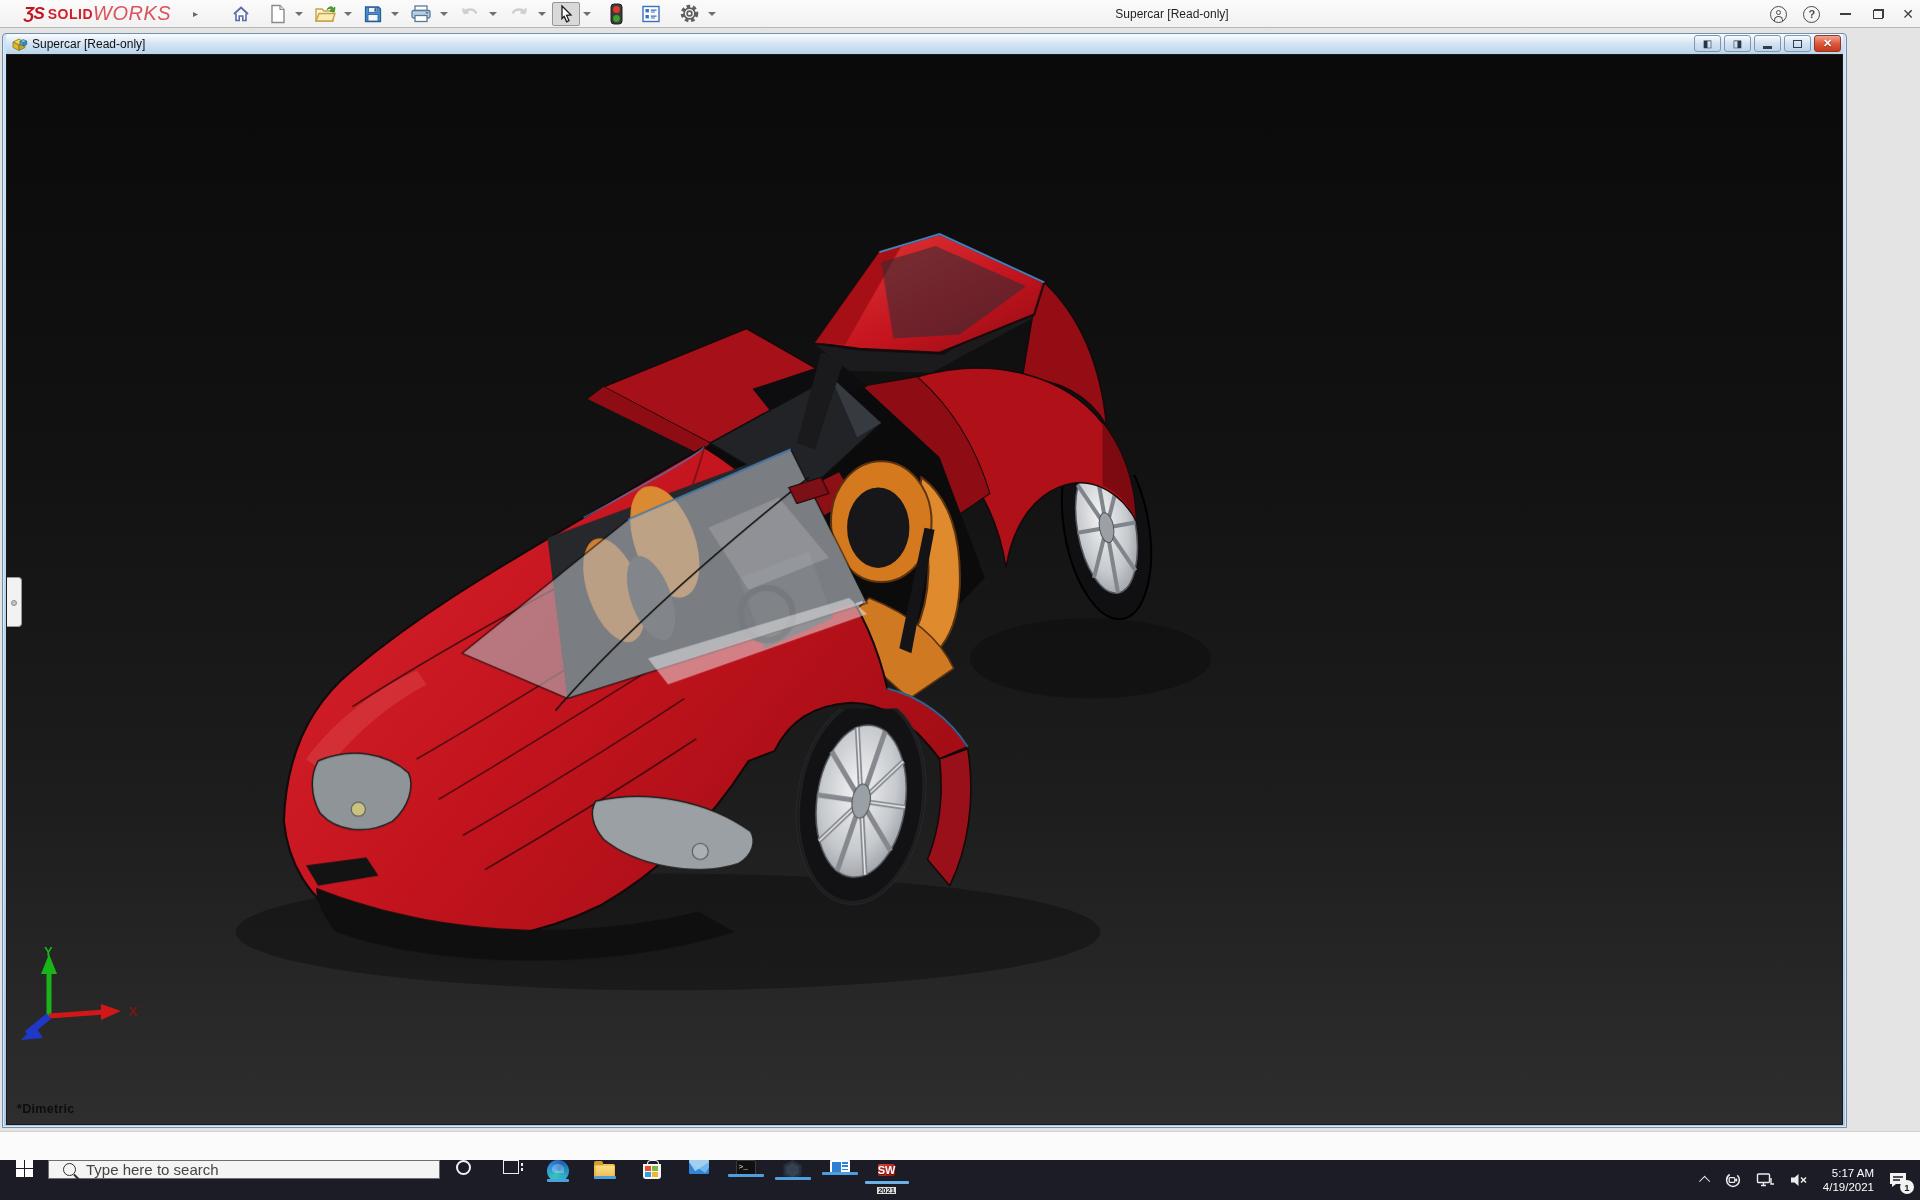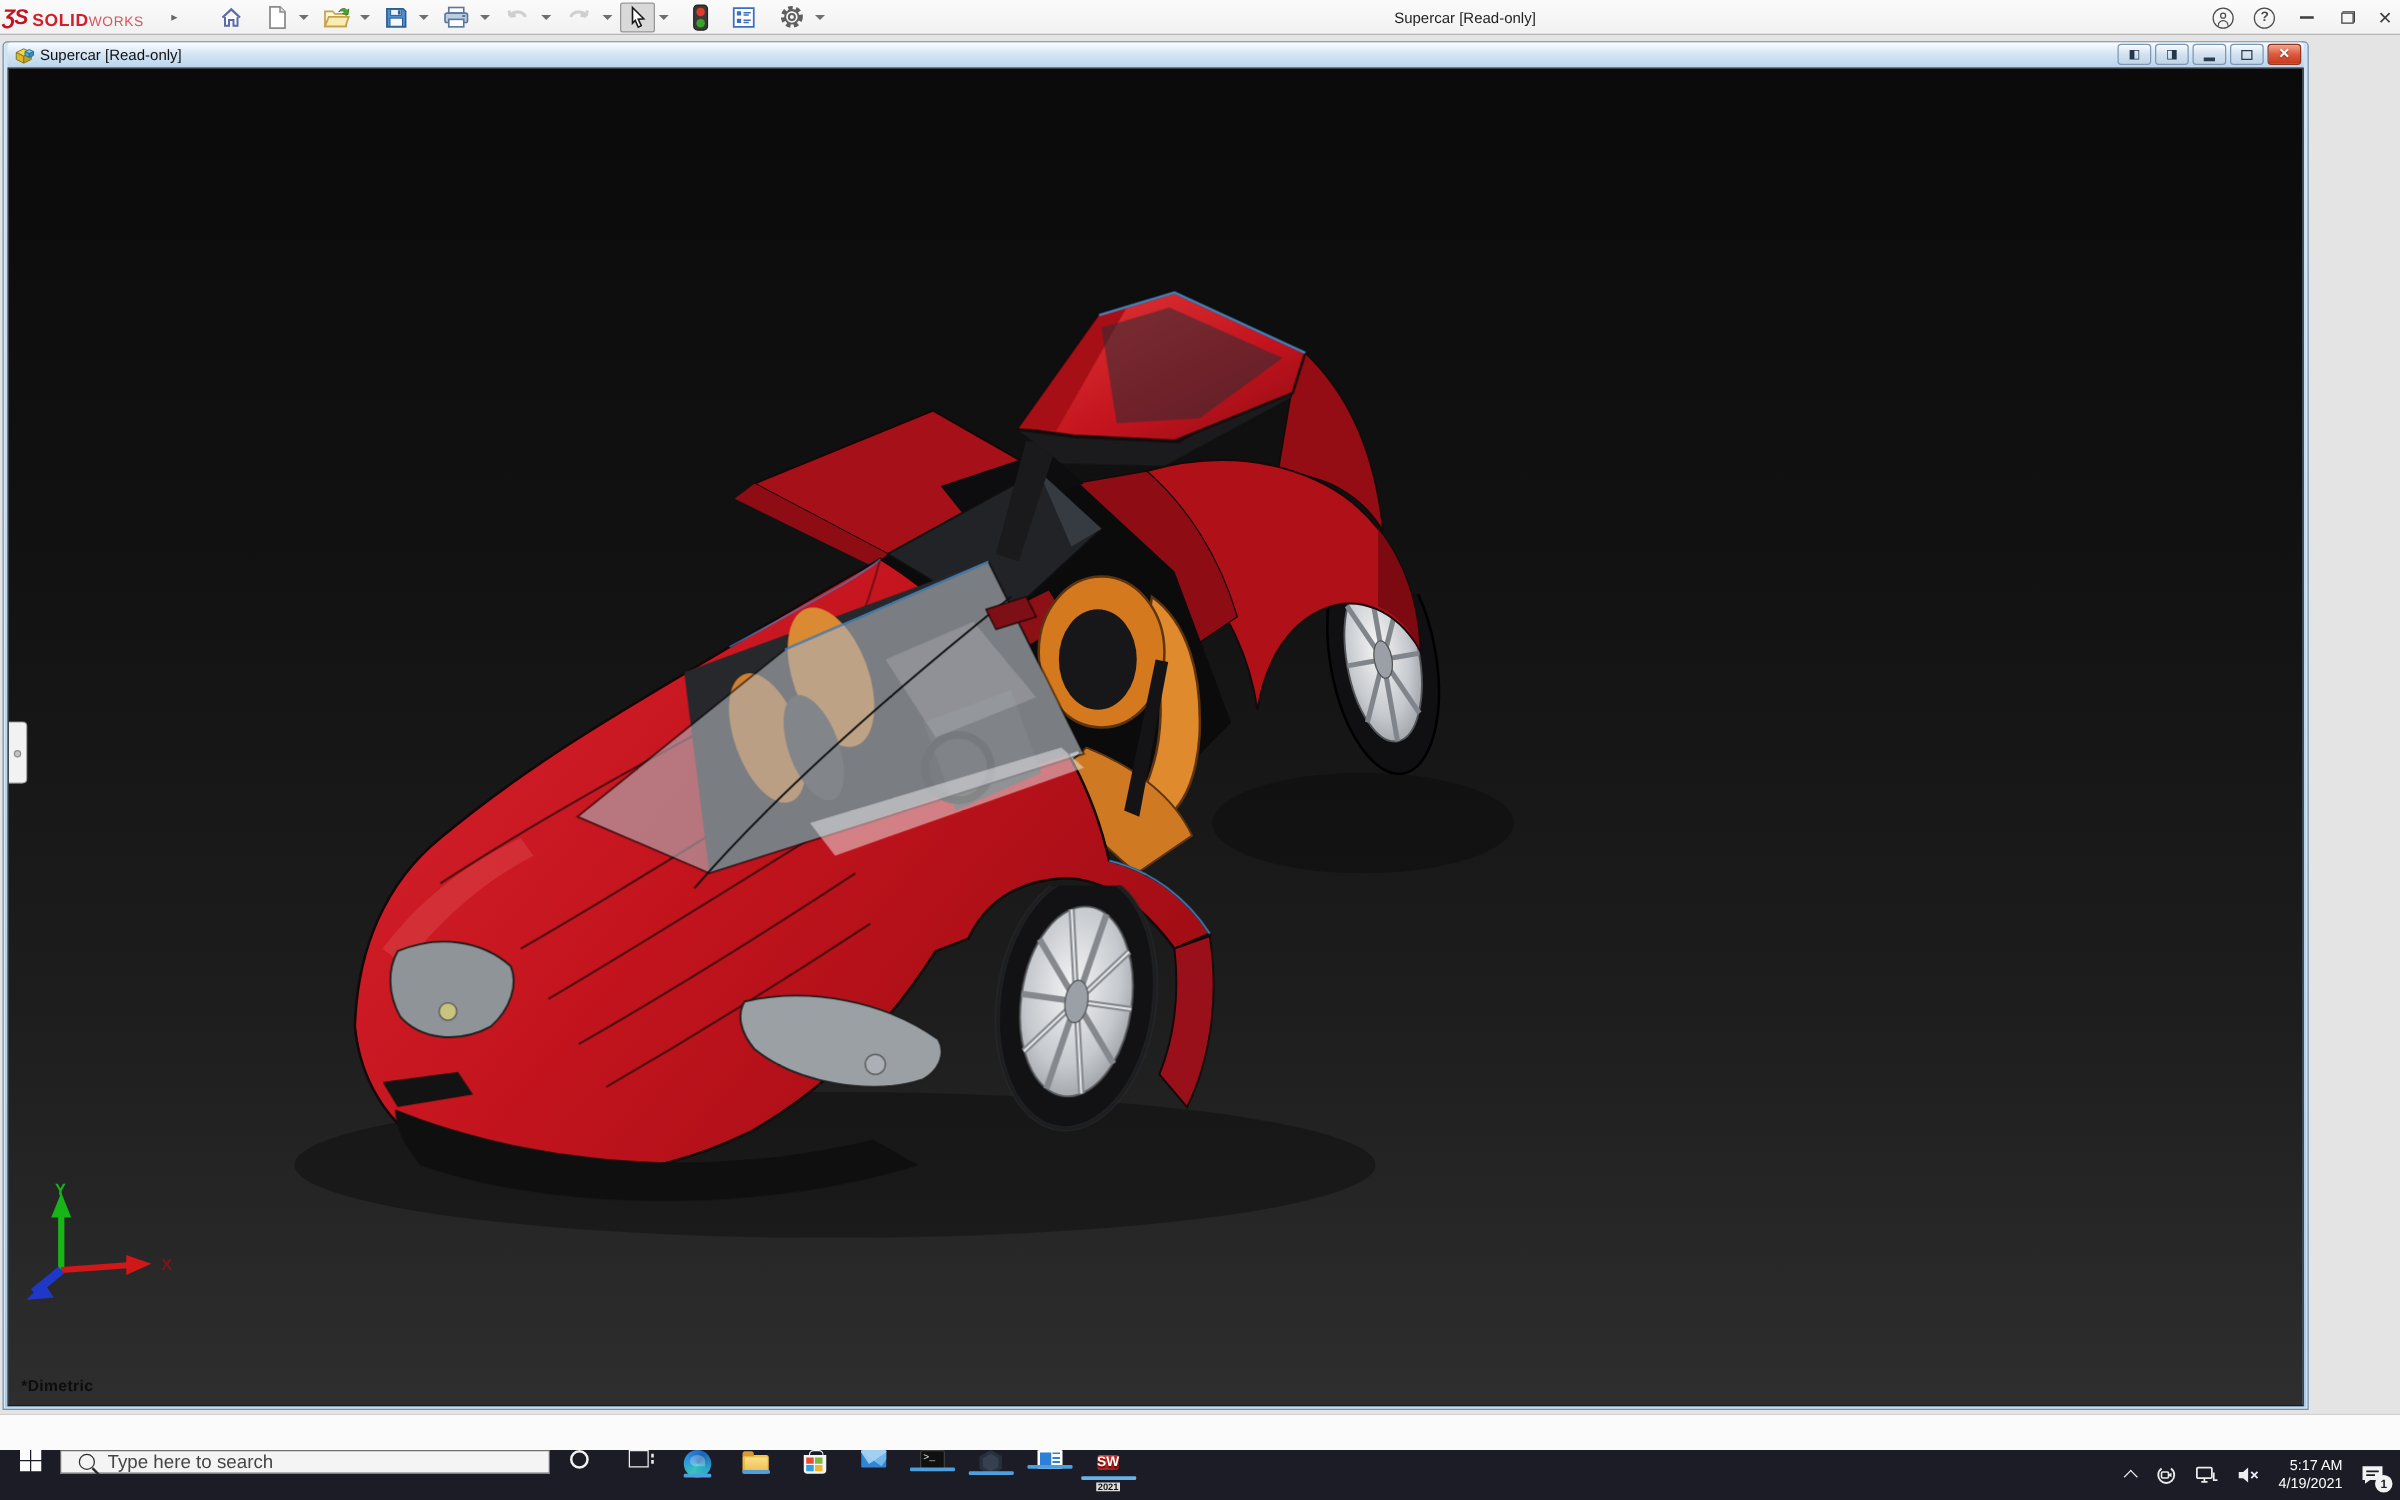--- a/index.html
+++ b/index.html
@@ -3,24 +3,24 @@
 <meta charset="utf-8">
 <style>
   * { margin:0; padding:0; box-sizing:border-box; }
   html,body { width:1920px; height:1200px; overflow:hidden; font-family:"Liberation Sans", sans-serif; }
   .stage { position:relative; width:1920px; height:1200px; background:#e4e4e4; }
 
   
   .appbar { position:absolute; left:0; top:0; width:1920px; height:28px;
     background:linear-gradient(#fbfbfb,#f1f1f1); border-bottom:1px solid #b7b7b7;
     display:flex; align-items:center; }
-  .brand { display:flex; align-items:flex-end; margin-left:2px; white-space:nowrap; }
+  .brand { display:flex; align-items:center; margin-left:24px; white-space:nowrap; }
   .brand-mark { color:var(--body-red,#cf1f2b); font-weight:700; font-style:italic; font-size:17px; letter-spacing:-1px; margin-right:4px; }
   .brand-solid { color:#cf1f2b; font-weight:700; font-size:14px; letter-spacing:.5px; }
-  .brand-works { color:#d8555d; font-weight:400; font-size:11px; letter-spacing:.5px; }
+  .brand-works { color:#d8555d; font-weight:400; font-size:20px; letter-spacing:.5px;font-style:italic; }
   .expander { color:#666; font-size:10px; margin-left:22px; }
   .tb-group { display:flex; align-items:center; margin-left:28px; }
   .tb-btn { height:24px; display:flex; align-items:center; padding:0 4px; border:1px solid transparent; border-radius:2px; }
   .tb-btn.active { background:#d9d9d9; border-color:#979797; }
   .tb-btn svg { display:block; }
   .caret { width:0; height:0; border-left:4px solid transparent; border-right:4px solid transparent; border-top:4px solid #6f6f6f; margin:0 6px 0 3px; font-size:0; line-height:0; color:transparent; overflow:hidden; }
   .tb-sep { width:8px; }
   .disabled svg { opacity:.38; }
   .app-title { position:absolute; left:1172px; top:0; height:28px; line-height:28px; transform:translateX(-50%);
     font-size:12px; color:#1f1f1f; white-space:nowrap; }

